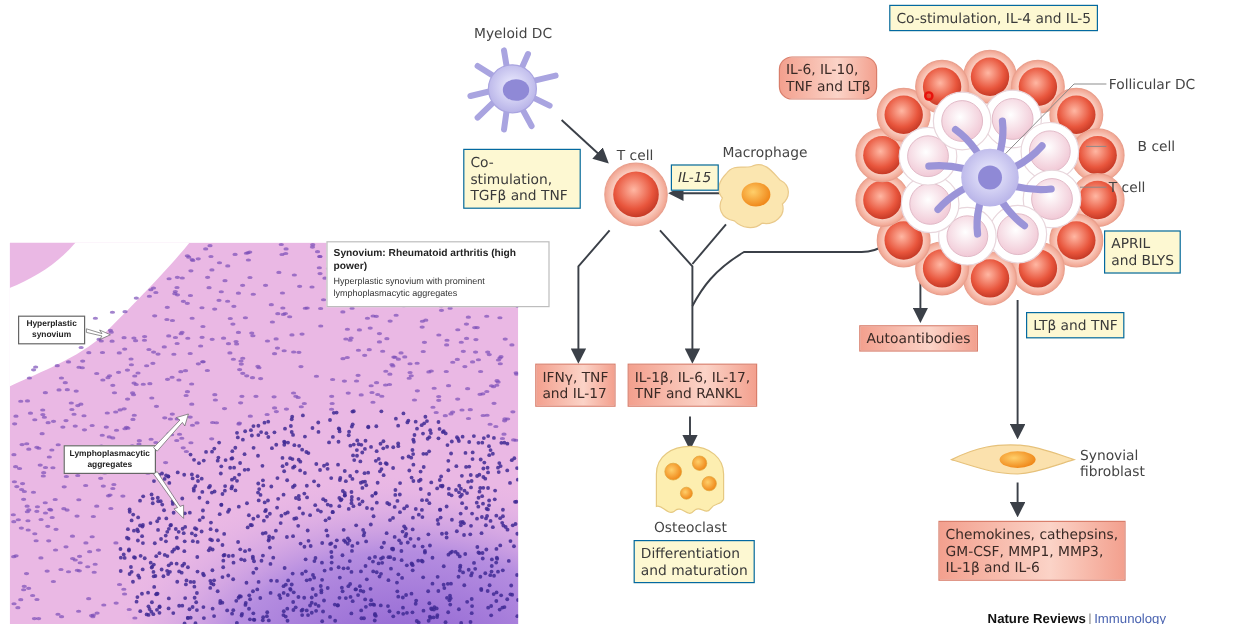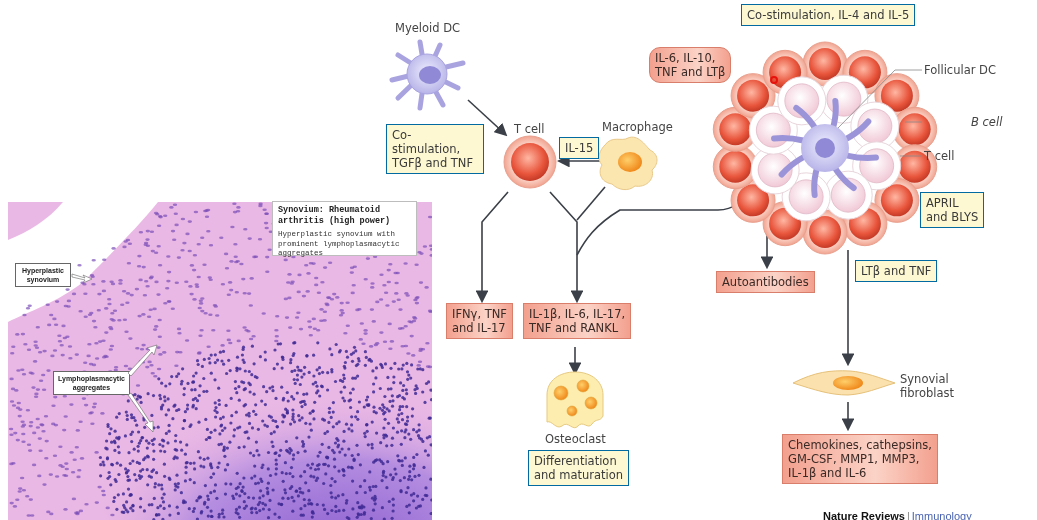--- a/index.html
+++ b/index.html
@@ -1,21 +1,21 @@
 <!DOCTYPE html>
 <html><head>
   <meta charset="utf-8">
   <style>
     html, body { margin: 0; padding: 0; background: #ffffff; }
     body { width: 1037px; height: 520px; position: relative; overflow: hidden; font-family: "DejaVu Sans", sans-serif; }
     .abs { position: absolute; }
     
     #histo { position: absolute; left: 8px; top: 202px; width: 424px; height: 318px; overflow: hidden; }
     #histo svg { display: block; }
-    .histo-title-box { position: absolute; left: 272px; top: 201px; width: 145px; height: 55px; background: #fff; border: 1px solid #bdbdbd; padding: 3px 5px; box-sizing: border-box; font-family: Liberation Mono, monospace; }
+    .histo-title-box { position: absolute; left: 272px; top: 201px; width: 186px; height: 55px; background: #fff; border: 1px solid #bdbdbd; padding: 3px 5px; box-sizing: border-box; font-family: Liberation Sans, sans-serif; }
     .histo-title { font-size: 8.5px; font-weight: bold; color: #222; line-height: 11px; }
     .histo-sub { font-size: 7.5px; color: #333; line-height: 9.5px; margin-top: 3px; }
     .callout { position: absolute; background: #fff; border: 1px solid #666; font-family: "Liberation Sans", sans-serif; font-size: 7px; font-weight: bold; color: #222; text-align: center; line-height: 9px; box-sizing: border-box; padding: 2px 3px; }
     
     .ybox { position: absolute; background: #fdf8d2; border: 1px solid #0369a1; font-family: "DejaVu Sans", sans-serif; color: #3a3a3a; font-size: 11.5px; line-height: 14px; padding: 3px 5px; box-sizing: border-box; }
     .rbox { position: absolute; background: linear-gradient(90deg, #f3a08e, #fbd3c7 60%, #f3a08e); border: 1px solid #d97e6b; font-family: "DejaVu Sans", sans-serif; color: #3a2a26; font-size: 11.5px; line-height: 14px; padding: 3px 5px; box-sizing: border-box; }
     .label { position: absolute; font-family: "DejaVu Sans", sans-serif; font-size: 11.5px; color: #444; line-height: 14px; white-space: nowrap; }
     .footer { position: absolute; left: 823px; top: 510px; font-family: "Liberation Sans", sans-serif; font-size: 11px; white-space: nowrap; }
     .footer .j { font-weight: bold; color: #111; }
     .footer .sep { color: #888; margin: 0 2px; }
@@ -1826,33 +1826,33 @@
   <g>
     <path d="M793,383 C815,372 830,370 850,371 C865,372 880,378 895,383 C878,388 865,394 848,395 C830,395 815,390 793,383 Z" fill="#fbe1ad" stroke="#e6c17a" stroke-width="1"></path>
     <ellipse cx="848" cy="383" rx="15" ry="7" fill="url(#nucOrange)"></ellipse>
   </g>
 </svg>
 
 <div class="label" style="left:395px; top:21px;">Myeloid DC</div>
 <div class="label" style="left:514px; top:122px;">T cell</div>
 <div class="label" style="left:602px; top:120px;">Macrophage</div>
 <div class="label" style="left:924px; top:63px;">Follicular DC</div>
-<div class="label" style="left:971px; top:115px;font-style:italic;">B cell</div>
+<div class="label" style="left:948px; top:115px;">B cell</div>
 <div class="label" style="left:924px; top:149px;">T cell</div>
 <div class="label" style="left:545px; top:432px;">Osteoclast</div>
 <div class="label" style="left:900px; top:372px;">
   <div>Synovial</div>
   <div>fibroblast</div>
 </div>
 
 <div class="ybox" style="left:386px; top:124px; width:98px;">
   <div>Co-stimulation,</div>
   <div>TGFβ and TNF</div>
 </div>
-<div class="ybox" style="left:559px; top:137px;">IL-15</div>
+<div class="ybox" style="left:559px; top:137px;font-style:italic;">IL-15</div>
 <div class="ybox" style="left:741px; top:4px; white-space:nowrap;">Co-stimulation, IL-4 and IL-5</div>
 <div class="ybox" style="left:920px; top:192px;">
   <div>APRIL</div>
   <div>and BLYS</div>
 </div>
 <div class="ybox" style="left:855px; top:260px; white-space:nowrap;text-align:right;">LTβ and TNF</div>
 <div class="ybox" style="left:528px; top:450px;">
   <div>Differentiation</div>
   <div>and maturation</div>
 </div>

